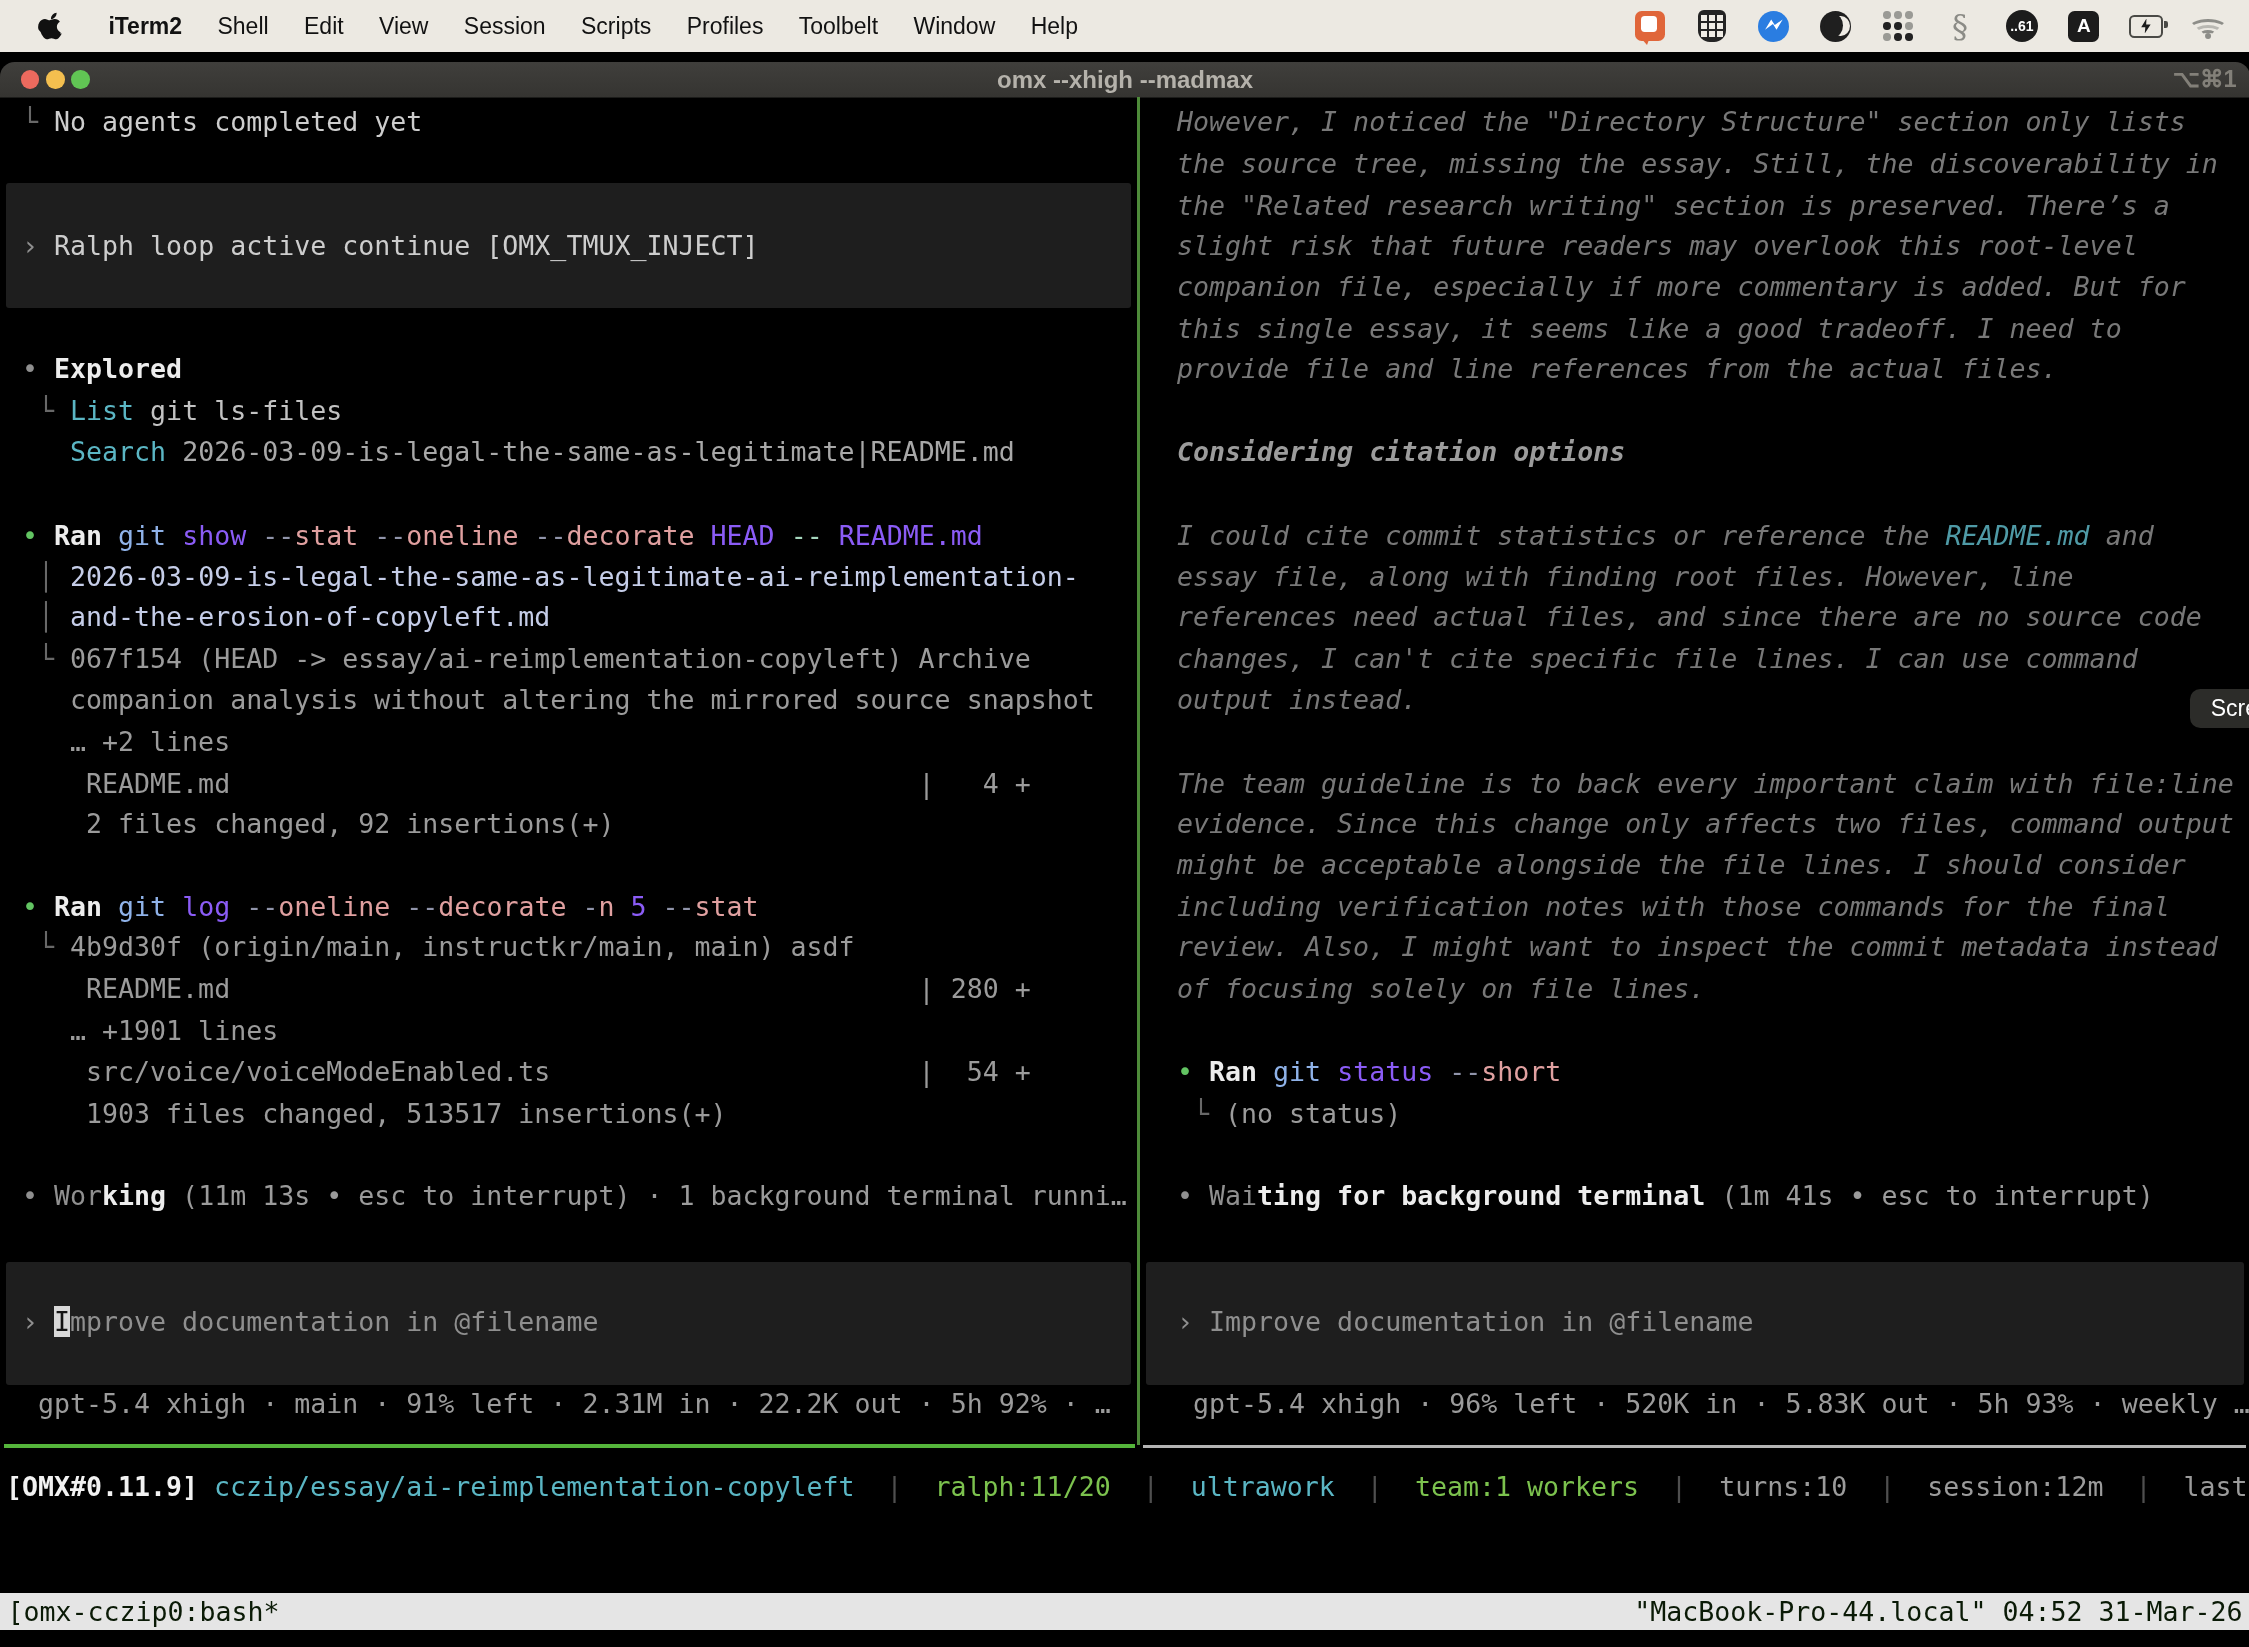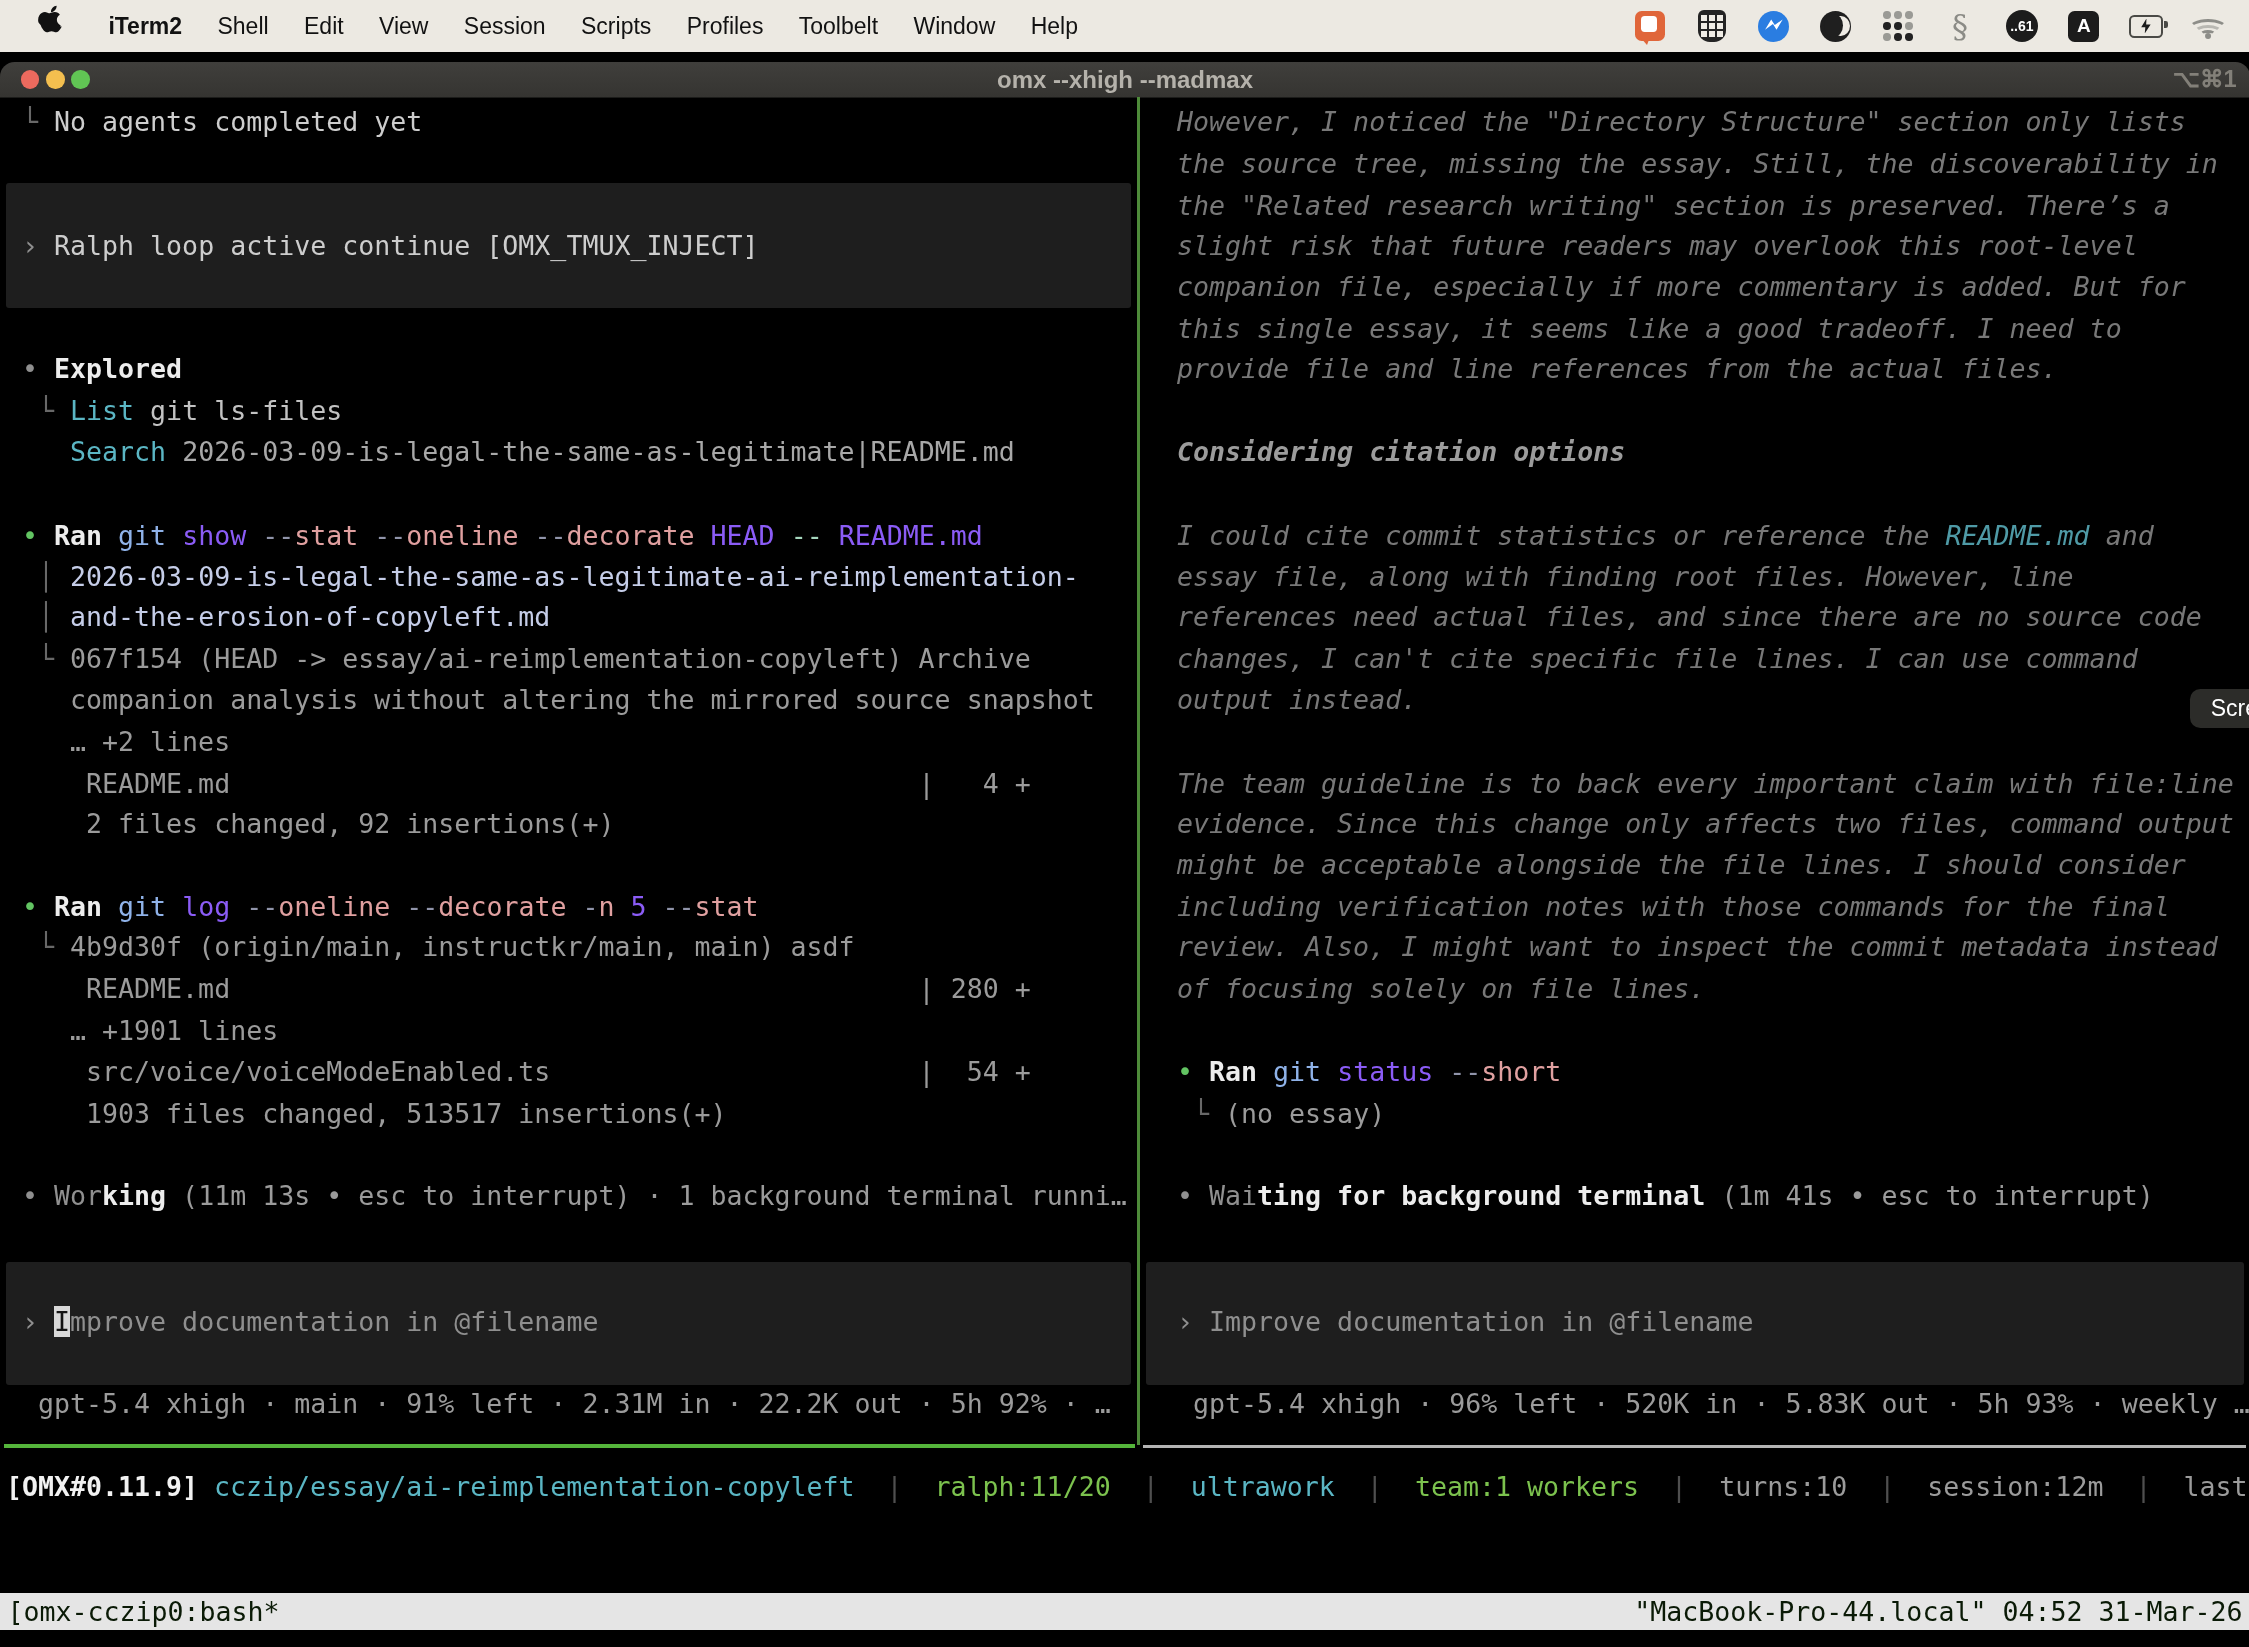--- a/index.html
+++ b/index.html
@@ -1,19 +1,19 @@
 <!DOCTYPE html>
 <html style="font-size:11.8px"><head>
 <meta charset="utf-8">
 <style>
   html,body{margin:0;padding:0;background:#000;width:2250px;height:1648px;overflow:hidden;}
   #stage{position:absolute;inset:0;width:2250px;height:1648px;font-family:"Liberation Sans",sans-serif;}
 
   
-  #menubar{position:absolute;left:0;top:0;width:2250px;height:52px;background:#ece9e2;display:flex;box-sizing:border-box;padding:0 20.7px;}
+  #menubar{position:absolute;left:0;top:0;width:2250px;height:52px;background:#ece9e2;display:flex;align-items:center;box-sizing:border-box;padding:0 20.7px;}
   #menubar .menus{display:flex;align-items:center;gap:0;}
   .apple-logo{width:32px;height:37px;margin:0 22px 0 16px;display:flex;align-items:center;}
   .apple-logo svg{width:28px;height:32px;fill:#111;}
   .menu-item{font-size:23px;color:#121212;padding:0 17.7px;line-height:55px;white-space:nowrap;}
   .menu-item.bold{font-weight:bold;}
   #menubar .spacer{flex:1;}
   .status-icons{display:flex;align-items:center;gap:28px;margin-right:4.4px;}
   .sicon{width:34px;height:34px;display:flex;align-items:center;justify-content:center;position:relative;}
   .ic-chat{width:29.5px;height:29.5px;background:#e0663a;border-radius:6.6px;position:relative;}
   .ic-chat:before{content:"";position:absolute;left:5.9px;top:5.2px;width:16px;height:16px;background:#fff;border-radius:3.7px;}
@@ -212,21 +212,21 @@
       <div class="t-line" style="top: 596px; left: 1177px;"><span class="ital">references need actual files, and since there are no source code</span></div>
       <div class="t-line" style="top: 638px; left: 1177px;"><span class="ital">changes, I can't cite specific file lines. I can use command</span></div>
       <div class="t-line" style="top: 679px; left: 1177px;"><span class="ital">output instead.</span></div>
       <div class="t-line" style="top: 763px; left: 1177px;"><span class="ital">The team guideline is to back every important claim with file:line</span></div>
       <div class="t-line" style="top: 803px; left: 1177px;"><span class="ital">evidence. Since this change only affects two files, command output</span></div>
       <div class="t-line" style="top: 844px; left: 1177px;"><span class="ital">might be acceptable alongside the file lines. I should consider</span></div>
       <div class="t-line" style="top: 886px; left: 1177px;"><span class="ital">including verification notes with those commands for the final</span></div>
       <div class="t-line" style="top: 926px; left: 1177px;"><span class="ital">review. Also, I might want to inspect the commit metadata instead</span></div>
       <div class="t-line" style="top: 968px; left: 1177px;"><span class="ital">of focusing solely on file lines.</span></div>
       <div class="t-line" style="top: 1051px; left: 1177px;"><span class="grnb">• </span><span class="hdr">Ran</span><span> </span><span class="blue">git</span><span class="lav"> status </span><span class="fd">--</span><span class="sal">short</span></div>
-      <div class="t-line" style="top: 1093px; left: 1177px;"><span class="dim"> └ </span><span class="tx">(no essay)</span></div>
+      <div class="t-line" style="top: 1093px; left: 1177px;"><span class="dim"> └ </span><span class="tx">(no status)</span></div>
       <div class="t-line" style="top: 1175px; left: 1177px;"><span class="mid">• Wai</span><span class="hdr">ting for background terminal</span><span class="tx"> (1m 41s • esc to interrupt)</span></div>
       <div class="t-line" style="top: 1301px; left: 1177px;"><span class="mid">› </span><span class="mid">Improve documentation in @filename</span></div>
       <div class="t-line" style="top: 1383px; left: 1177px;"><span class="tx"> gpt-5.4 xhigh · 96% left · 520K in · 5.83K out · 5h 93% · weekly …</span></div>
     </div>
   <div id="hline-left"></div>
   <div id="hline-right"></div>
 
   <div id="omx-bar"><span class="wht">[OMX#0.11.9]</span><span> </span><span class="teal">cczip/essay/ai-reimplementation-copyleft</span><span class="sep">  |  </span><span class="grn2">ralph:11/20</span><span class="sep">  |  </span><span class="teal">ultrawork</span><span class="sep">  |  </span><span class="grn2">team:1 workers</span><span class="sep">  |  </span><span class="tx">turns:10</span><span class="sep">  |  </span><span class="tx">session:12m</span><span class="sep">  |  </span><span class="tx">last:5m ago</span></div>
   <div id="tmux-bar">
     <span>[omx-cczip0:bash*</span>

